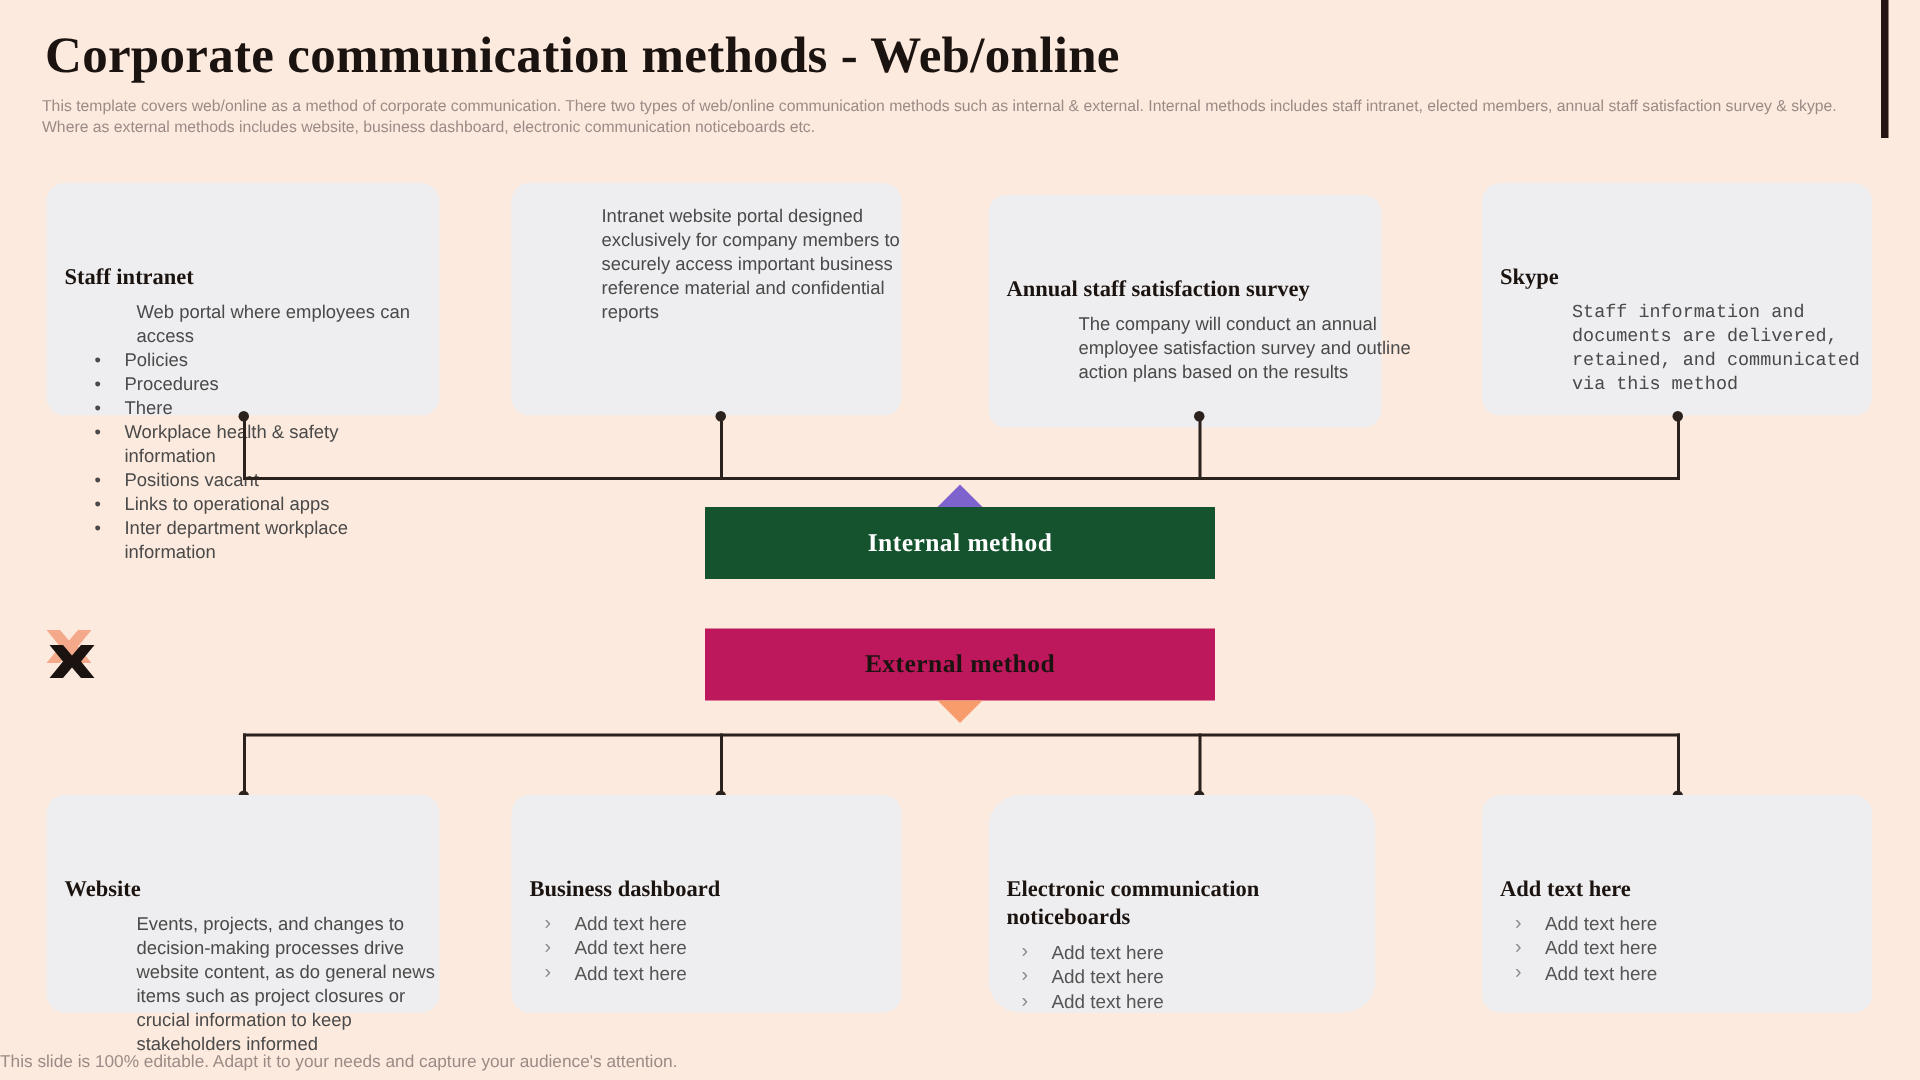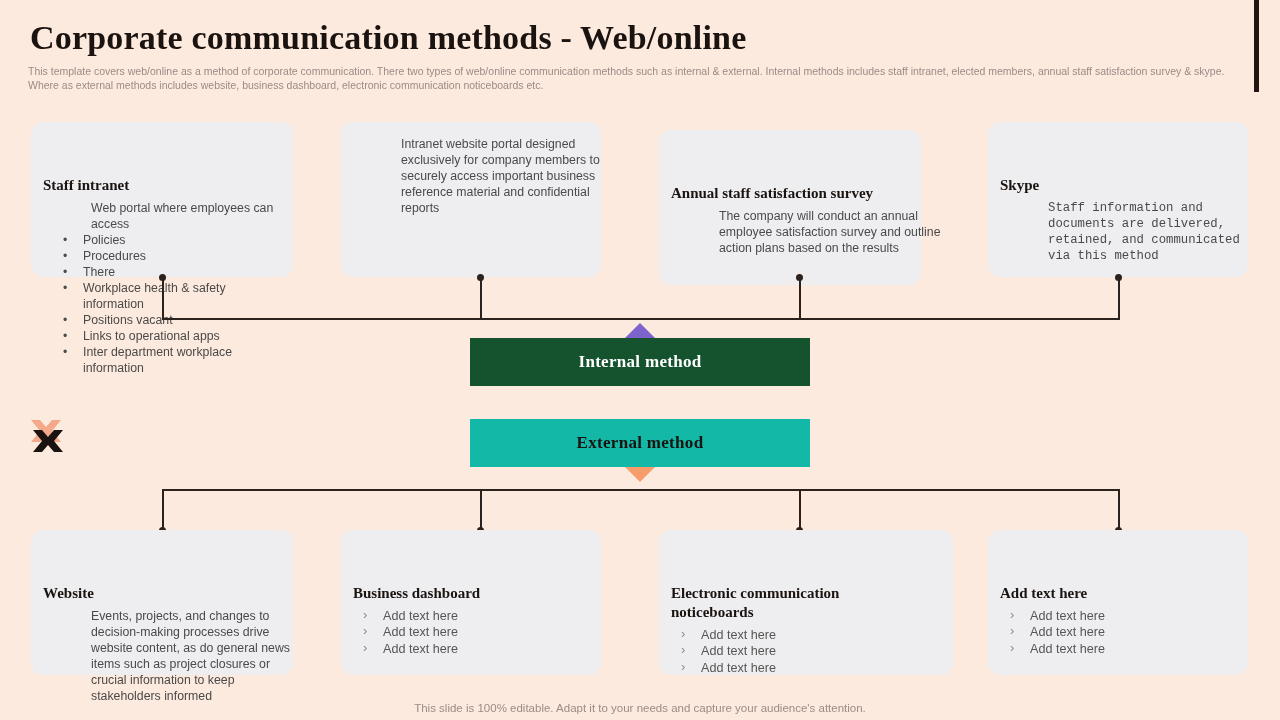--- a/index.html
+++ b/index.html
@@ -153,21 +153,21 @@
     width: 0; height: 0;
     border-left: 15px solid transparent;
     border-right: 15px solid transparent;
     border-bottom: 15px solid #7e63cc;
   }
   .banner-external {
     left: 470px;
     top: 419px;
     width: 340px;
     height: 48px;
-    background: #14b8a6;
+    background: #be185d;
     color: #1b1310;
     align-items: center;
   }
   .banner-external .arrow {
     position: absolute;
     bottom: -15px;
     left: 50%;
     margin-left: -15px;
     width: 0; height: 0;
     border-left: 15px solid transparent;
@@ -183,21 +183,21 @@
     width: 40px;
     height: 40px;
   }
 
   
   .footer-note {
     position: absolute;
     left: 0;
     top: 702px;
     width: 1280px;
-    text-align: center;
+    text-align: left;
     font-size: 11.5px;
     color: #9b8b86;
   }
 </style>
 </head>
 <body>
 
 <div class="right-accent"></div>
 
 <div class="page-title">Corporate communication methods - Web/online</div>
@@ -273,21 +273,21 @@
 
 <div class="card" style="left:341px; top:530px; width:260px; height:145px;">
   <div class="card-title">Business dashboard</div>
   <ul class="chev">
     <li>Add text here</li>
     <li>Add text here</li>
     <li>Add text here</li>
   </ul>
 </div>
 
-<div class="card" style="left:659px; top:530px; width:294px; height:145px;">
+<div class="card" style="left:659px; top:530px; width:258px; height:145px;border-radius:21px;">
   <div class="card-title" style="width:200px;">Electronic communication noticeboards</div>
   <ul class="chev">
     <li>Add text here</li>
     <li>Add text here</li>
     <li>Add text here</li>
   </ul>
 </div>
 
 <div class="card" style="left:988px; top:530px; width:260px; height:145px;">
   <div class="card-title">Add text here</div>

